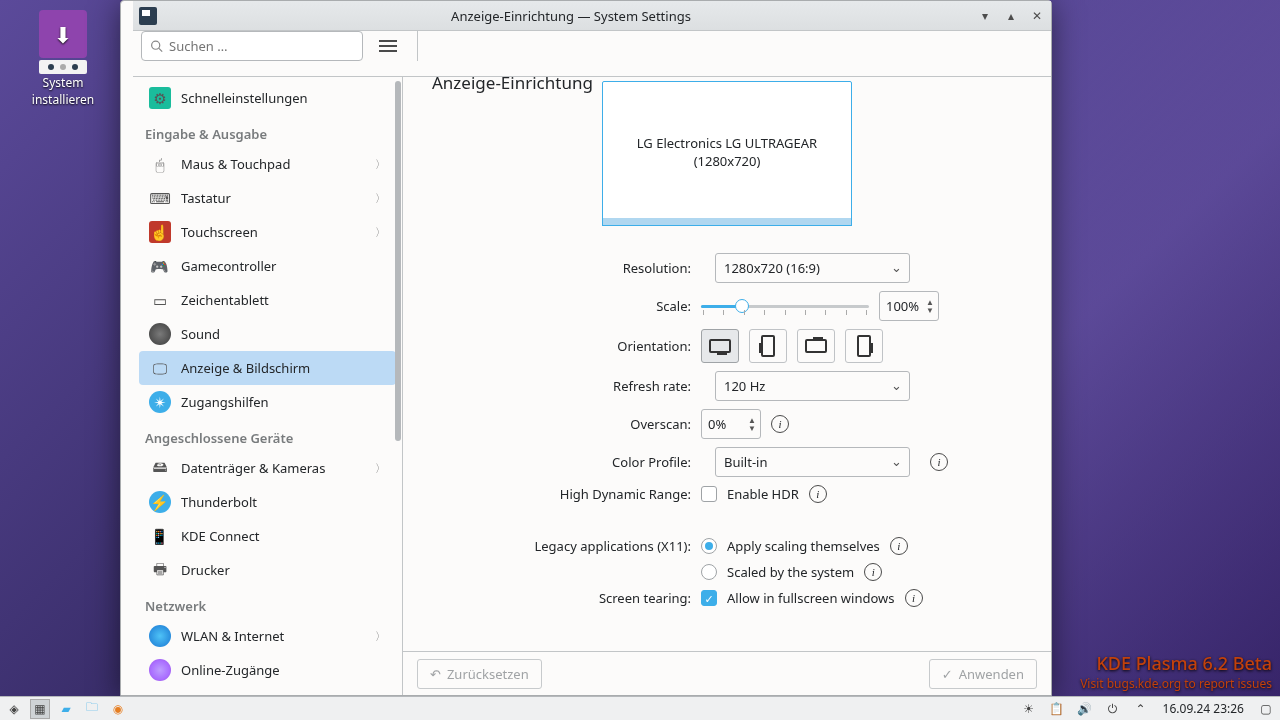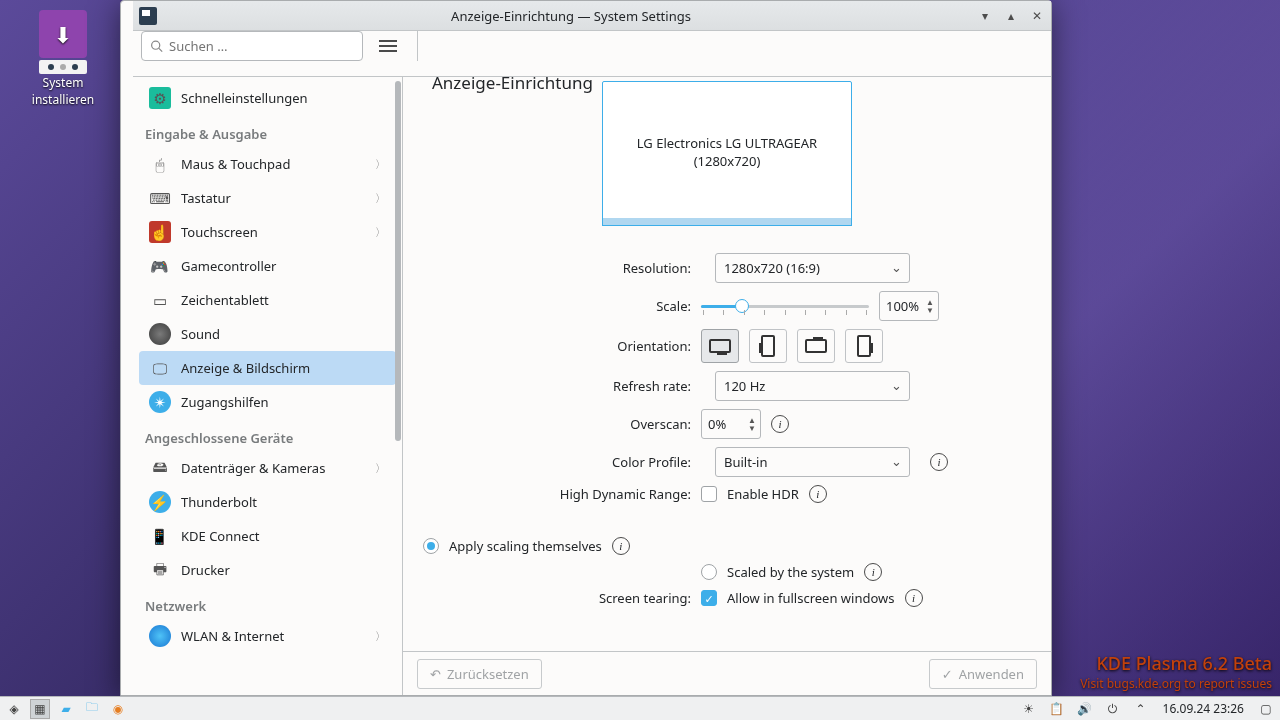--- a/index.html
+++ b/index.html
@@ -200,20 +200,24 @@
       <div class="sbitem">
         <span class="icn">🖶</span>
         <span class="lbl">Drucker</span>
       </div>
       <div class="cat">Netzwerk</div>
       <div class="sbitem">
         <span class="icn globe"></span>
         <span class="lbl">WLAN &amp; Internet</span>
         <span class="chev">〉</span>
       </div>
+      <div class="sbitem">
+        <span class="icn globe" style="filter:hue-rotate(60deg);"></span>
+        <span class="lbl">Online-Zugänge</span>
+      </div>
       <div class="scrollthumb"></div>
     </div>
 
     <div class="content">
       <div class="scrollarea">
         <div class="preview-wrap">
           <div class="monitor-preview">
             <span>LG Electronics LG ULTRAGEAR</span>
             <span>(1280x720)</span>
             <div class="base"></div>
@@ -289,20 +293,21 @@
             <div class="info-ic" style="margin-left:10px;">i</div>
           </div>
           <div class="row">
             <span class="lab">High Dynamic Range:</span>
             <span class="checkbox"></span>
             <span>Enable HDR</span>
             <div class="info-ic">i</div>
           </div>
           <div style="height:18px;"></div>
           <div class="row">
+            <span class="lab">Legacy applications (X11):</span>
             <span class="radio checked"></span>
             <span>Apply scaling themselves</span>
             <div class="info-ic">i</div>
           </div>
           <div class="row">
             <span class="lab"></span>
             <span class="radio"></span>
             <span>Scaled by the system</span>
             <div class="info-ic">i</div>
           </div>

